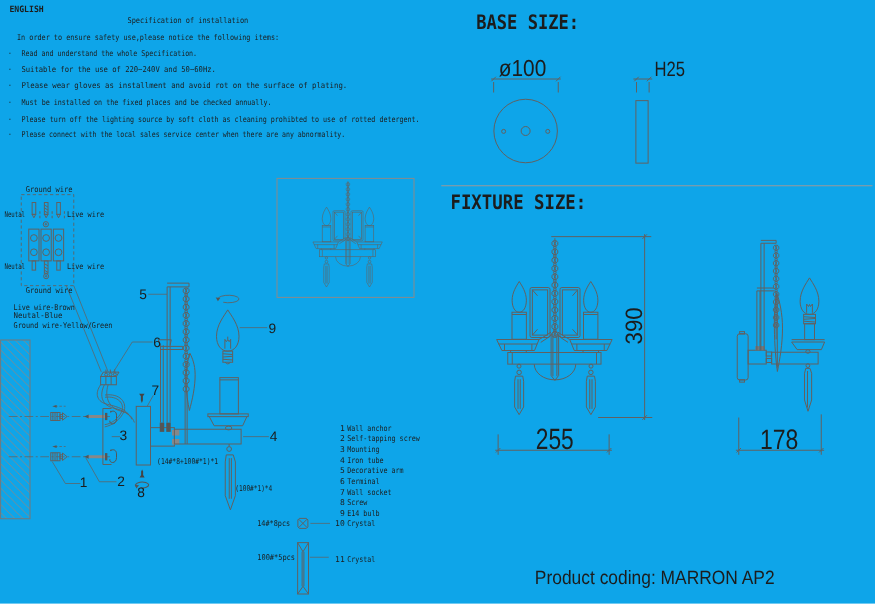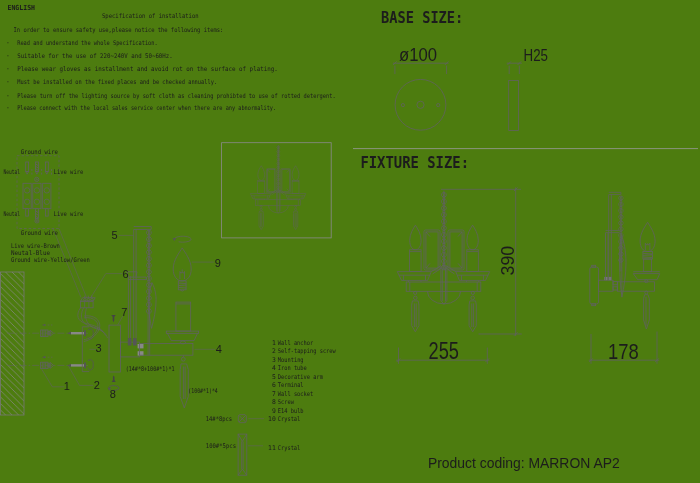--- a/index.html
+++ b/index.html
@@ -1,16 +1,16 @@
 <!DOCTYPE html>
 <html><head>
 <meta charset="utf-8">
 <style>
   html,body{margin:0;padding:0;background:#fff;}
-  .stage{position:relative;width:700px;height:483px;background:#4d7c0f;overflow:hidden;
+  .stage{position:relative;width:700px;height:483px;background:#0ea5e9;overflow:hidden;
          font-family:"DejaVu Sans Mono",monospace;}
   svg text{fill:#1c1c1c;}
   .mono{font-family:"DejaVu Sans Mono",monospace;}
   .sans{font-family:"Liberation Sans",sans-serif;}
 </style>
 </head>
 <body>
 
 <div class="stage">
 <svg width="700" height="483" viewBox="0 0 700 483">

